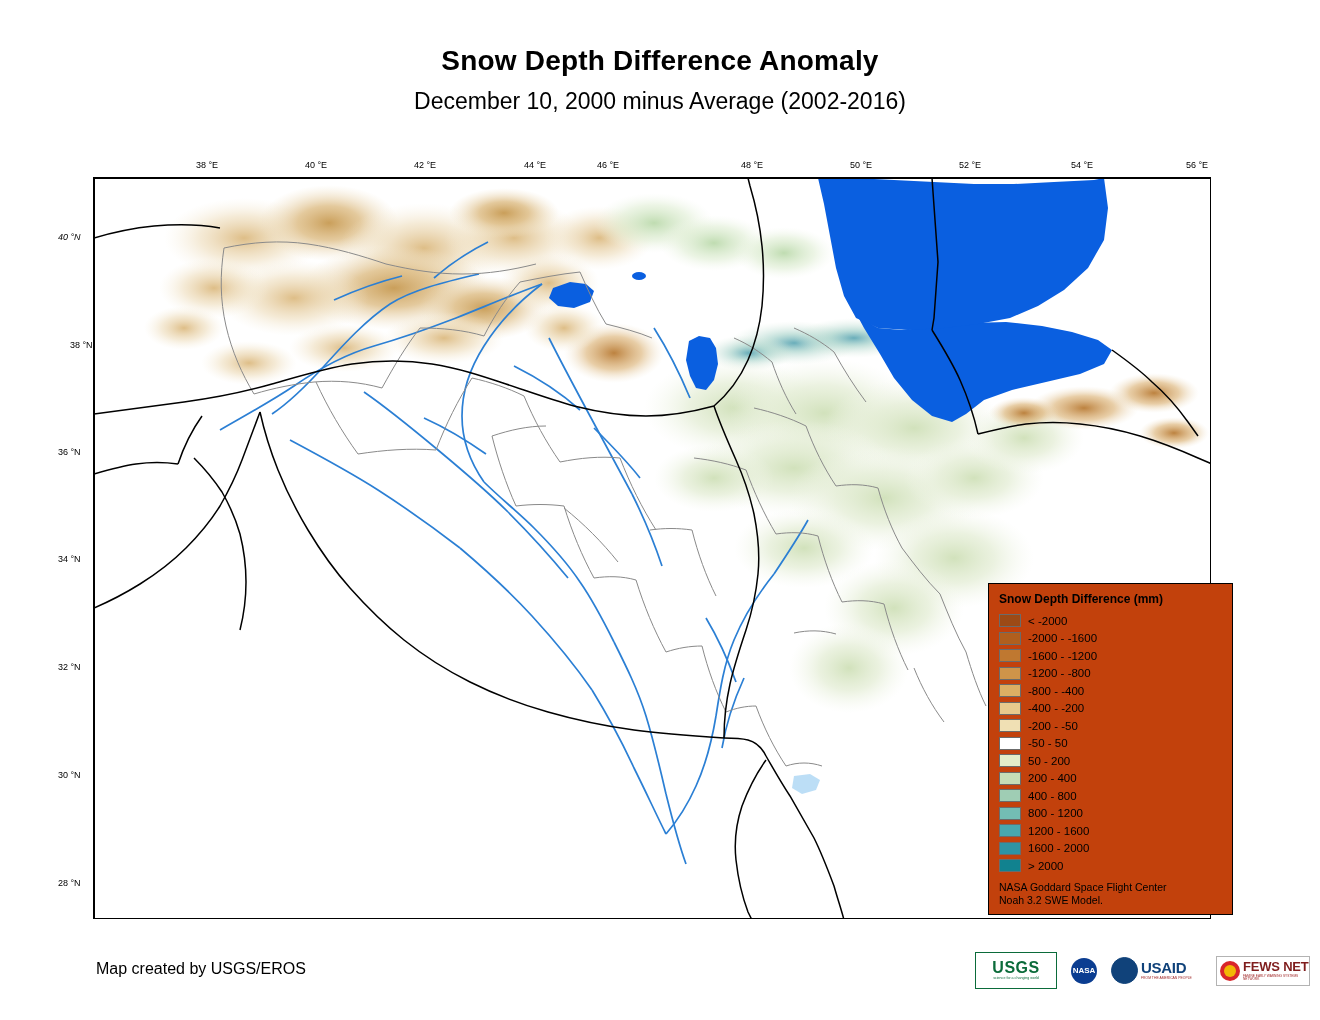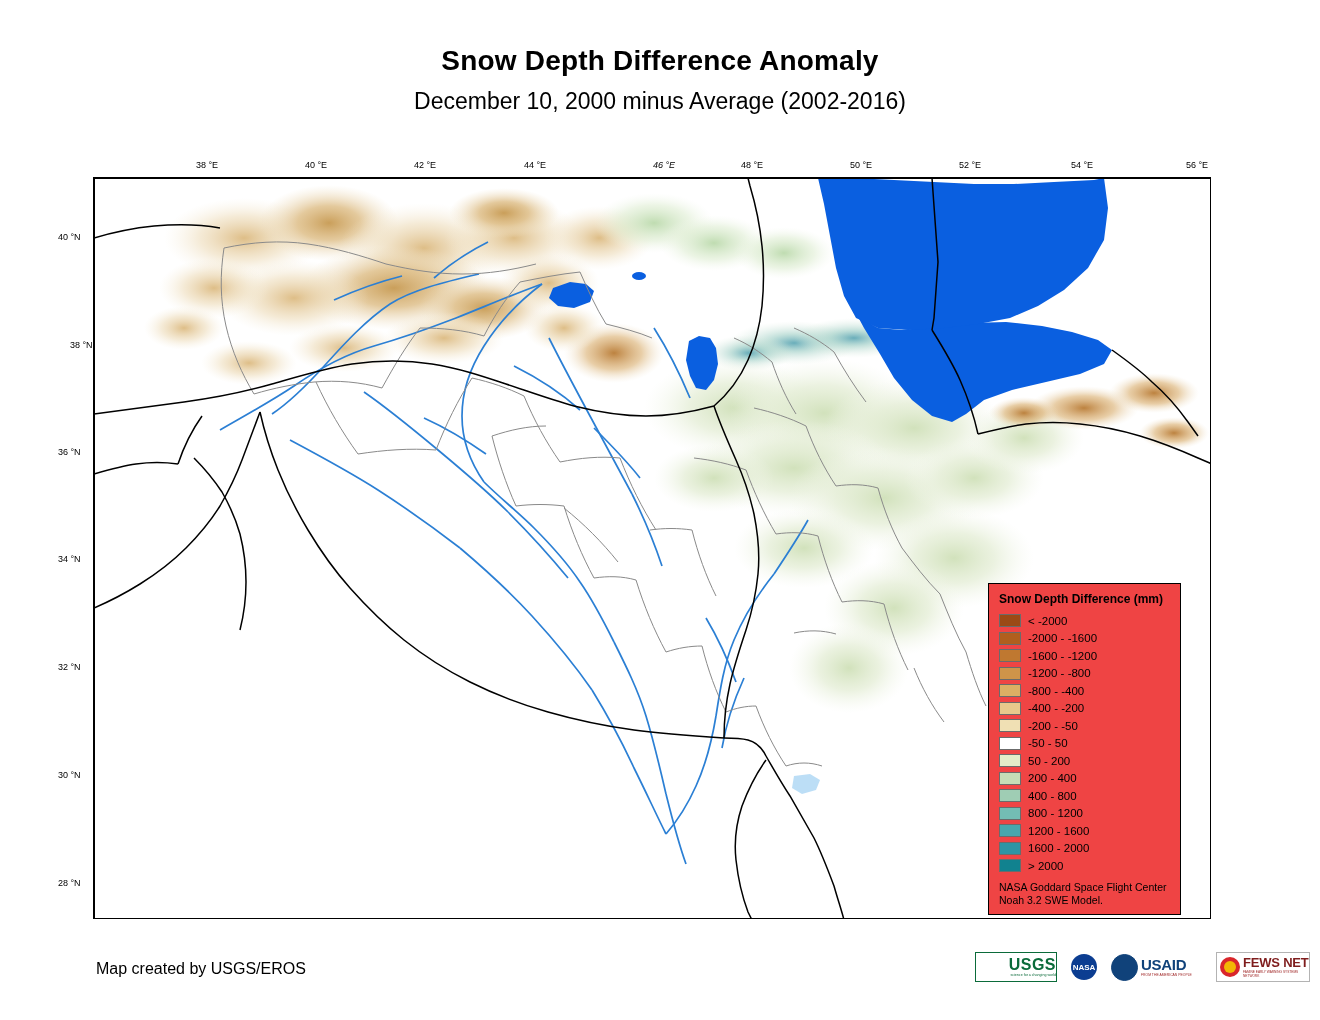--- a/index.html
+++ b/index.html
@@ -59,23 +59,23 @@
     white-space: nowrap;
   }
   .lon-label { transform: translateX(-50%); top: 160px; }
   .lat-label { transform: translateY(-50%); text-align: right; }
 
   
   #legend {
     position: absolute;
     left: 988px;
     top: 583px;
-    width: 193px;
+    width: 245px;
     height: 332px;
-    background: #ef4444;
+    background: #c2410c;
     border: 1px solid #000;
     box-sizing: border-box;
     padding: 8px 8px 4px 8px;
   }
   #legend-title {
     font-size: 12px;
     font-weight: bold;
     margin-bottom: 6px;
     margin-left: 2px;
   }
@@ -116,25 +116,25 @@
     position: absolute;
     left: 975px;
     top: 952px;
     display: flex;
     align-items: center;
     gap: 9px;
   }
   .logo { position: relative; }
 
   .logo-usgs {
-    width: 82px; height: 30px;
+    width: 82px; height: 37px;
     border: 1px solid #0b6b3a;
     box-sizing: border-box;
     display: flex; flex-direction: column;
-    justify-content: center; align-items: flex-end;
+    justify-content: center; align-items: center;
     background: #ffffff;
   }
   .logo-usgs .big {
     font-size: 16px; font-weight: bold; color: #0b6b3a;
     letter-spacing: 0.5px; line-height: 1;
   }
   .logo-usgs .small {
     font-size: 3.6px; color: #0b6b3a; line-height: 1.1; margin-top: 1px;
   }
 
@@ -195,30 +195,30 @@
 <body>
 
 <div id="title">Snow Depth Difference Anomaly</div>
 <div id="subtitle">December 10, 2000 minus Average (2002-2016)</div>
 
 <div id="lon-labels">
   <div class="axis-label lon-label" style="left:207px;">38 °E</div>
   <div class="axis-label lon-label" style="left:316px;">40 °E</div>
   <div class="axis-label lon-label" style="left:425px;">42 °E</div>
   <div class="axis-label lon-label" style="left:535px;">44 °E</div>
-  <div class="axis-label lon-label" style="left:664px;font-style:italic;">46 °E</div>
+  <div class="axis-label lon-label" style="left:608px;">46 °E</div>
   <div class="axis-label lon-label" style="left:752px;">48 °E</div>
   <div class="axis-label lon-label" style="left:861px;">50 °E</div>
   <div class="axis-label lon-label" style="left:970px;">52 °E</div>
   <div class="axis-label lon-label" style="left:1070px;padding-left:24px;">54 °E</div>
   <div class="axis-label lon-label" style="left:1172px;margin-left:25px;">56 °E</div>
 </div>
 
 <div id="lat-labels">
-  <div class="axis-label lat-label" style="left:58px; top:237px;">40 °N</div>
+  <div class="axis-label lat-label" style="left:58px; top:237px;font-style:italic;">40 °N</div>
   <div class="axis-label lat-label" style="left:70px; top:345px;">38 °N</div>
   <div class="axis-label lat-label" style="left:58px; top:452px;">36 °N</div>
   <div class="axis-label lat-label" style="left:58px; top:559px;">34 °N</div>
   <div class="axis-label lat-label" style="left:58px; top:667px;">32 °N</div>
   <div class="axis-label lat-label" style="left:58px; top:775px;">30 °N</div>
   <div class="axis-label lat-label" style="left:58px; top:883px;">28 °N</div>
 </div>
 
 <div id="map-frame">
   <svg id="map-svg" width="1118" height="742" viewBox="0 0 1118 742" xmlns="http://www.w3.org/2000/svg">

